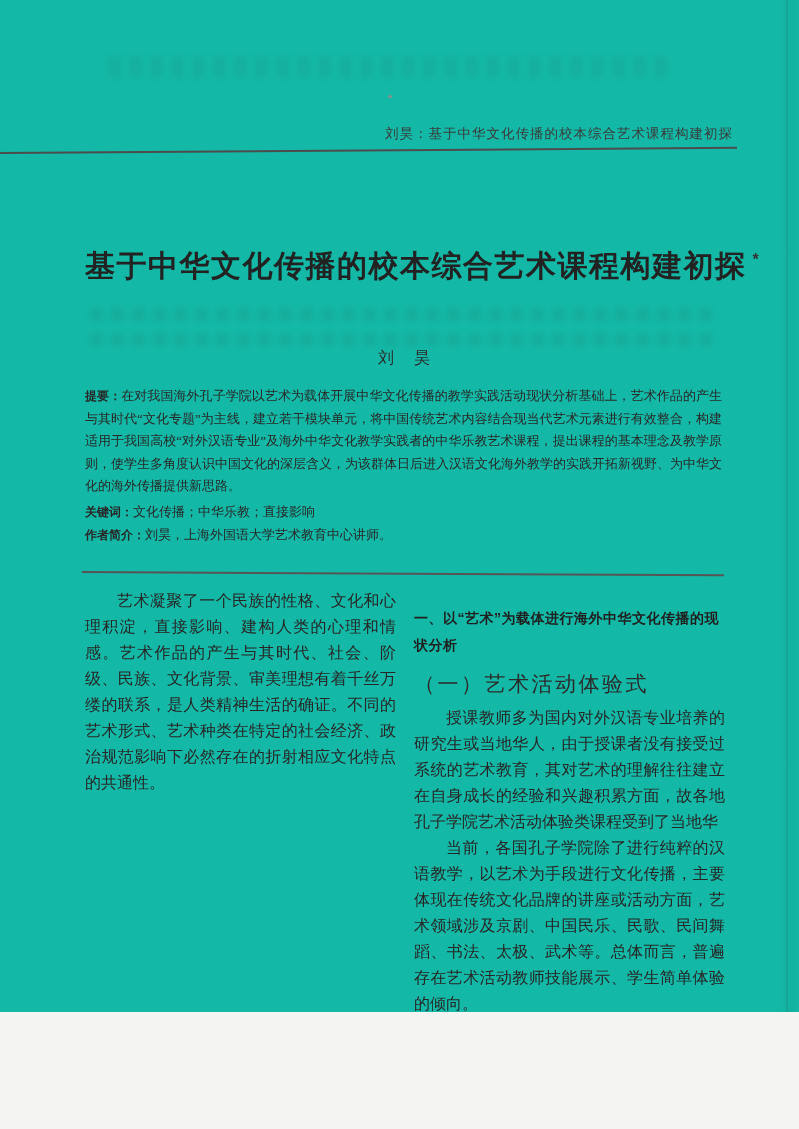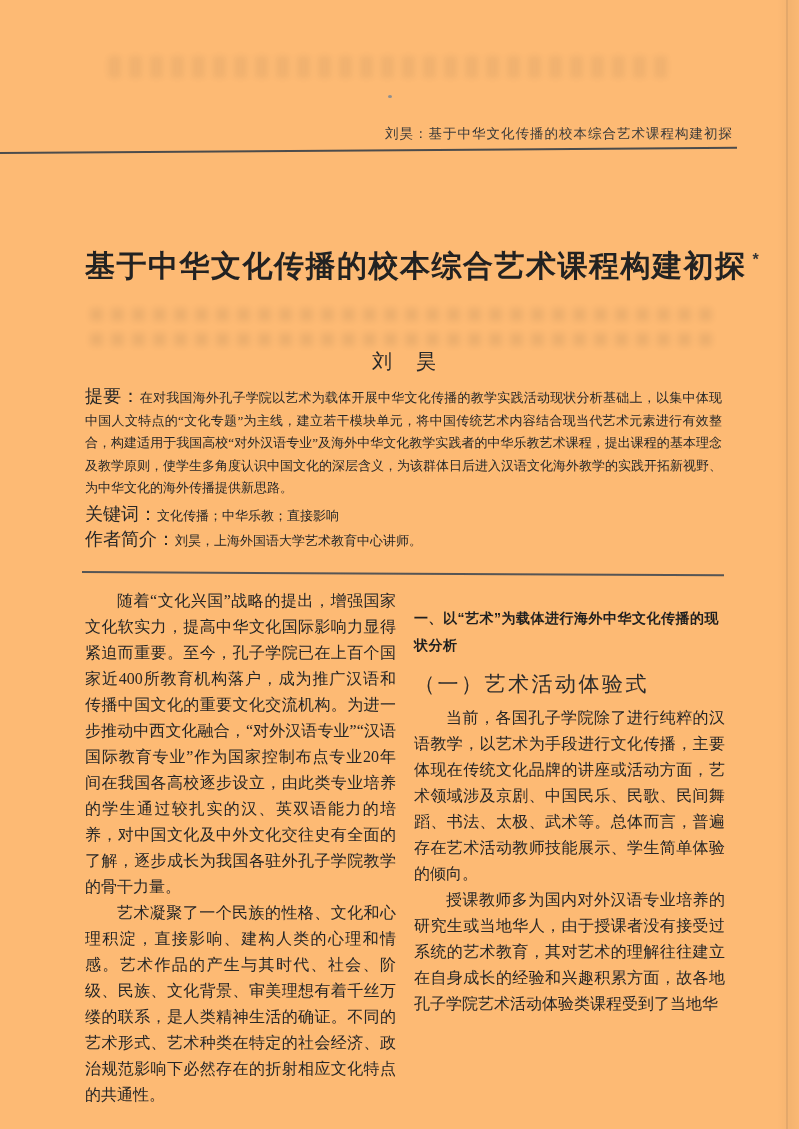--- a/index.html
+++ b/index.html
@@ -4,22 +4,22 @@
 <style>
   html,body{margin:0;padding:0;}
   body{
     width:799px;height:1129px;
     background:#f4f4f2;
     font-family:"Liberation Serif","DejaVu Serif",serif;
     overflow:hidden;
   }
   .page{
     position:relative;
-    width:799px;height:1129px;
-    background:#fdba74;
+    width:799px;height:1012px;
+    background:#14b8a6;
     color:#262626;
     overflow:hidden;
   }
   
   .edge-line-right{
     position:absolute;top:0;left:786px;width:2px;height:1129px;
     background:rgba(60,60,60,.10);
   }
   .edge-band-right{
     position:absolute;top:0;left:777px;width:22px;height:1129px;
@@ -54,32 +54,32 @@
     font-family:"Liberation Sans","DejaVu Sans",sans-serif;
     font-weight:bold;font-size:30px;letter-spacing:1.5px;color:#222;
     white-space:nowrap;
   }
   .paper-title .fn-marker{
     font-size:16px;vertical-align:super;margin-left:6px;letter-spacing:0;
     font-weight:bold;color:#333;
   }
   .author-name{
     position:absolute;top:348px;left:85px;width:640px;
-    text-align:center;font-size:20px;letter-spacing:2px;color:#2a2a2a;
+    text-align:center;font-size:16px;letter-spacing:2px;color:#2a2a2a;
   }
   
   .front-matter{
     position:absolute;top:385px;left:85px;width:637px;
     font-size:13px;line-height:22.5px;color:#272727;
   }
   .front-matter p{margin:0;text-align:justify;}
   .front-matter .fm-label{
-    font-weight:normal;
+    font-weight:bold;
     font-family:"Liberation Sans","DejaVu Sans",sans-serif;
-    font-size:18px;
+    font-size:12px;
   }
   .fm-keywords{margin-top:3px !important;}
   .fm-bio{margin-top:1px !important;}
   .footnote-rule{
     position:absolute;top:571px;left:82px;width:642px;height:1.5px;
     background:#555;transform:rotate(.3deg);transform-origin:left center;
   }
   
   .body-columns{
     position:absolute;top:588px;left:85px;width:640px;
@@ -112,33 +112,32 @@
   <div class="smudge smudge-bleed2"></div>
   <div class="speck speck-a"></div>
 
   <div class="running-header">刘昊：基于中华文化传播的校本综合艺术课程构建初探</div>
   <div class="header-rule"></div>
 
   <h1 class="paper-title"><span>基于中华文化传播的校本综合艺术课程构建初探</span><span class="fn-marker">*</span></h1>
   <div class="author-name">刘　昊</div>
 
   <div class="front-matter">
-    <p class="fm-abstract"><span class="fm-label">提要：</span><span>在对我国海外孔子学院以艺术为载体开展中华文化传播的教学实践活动现状分析基础上，以集中体现中国人文特点的“文化专题”为主线，建立若干模块单元，将中国传统艺术内容结合现当代艺术元素进行有效整合，构建适用于我国高校“对外汉语专业”及海外中华文化教学实践者的中华乐教艺术课程，提出课程的基本理念及教学原则，使学生多角度认识中国文化的深层含义，为该群体日后进入汉语文化海外教学的实践开拓新视野、为中华文化的海外传播提供新思路。</span></p>
+    <p class="fm-abstract"><span class="fm-label">提要：</span><span>在对我国海外孔子学院以艺术为载体开展中华文化传播的教学实践活动现状分析基础上，艺术作品的产生与其时代“文化专题”为主线，建立若干模块单元，将中国传统艺术内容结合现当代艺术元素进行有效整合，构建适用于我国高校“对外汉语专业”及海外中华文化教学实践者的中华乐教艺术课程，提出课程的基本理念及教学原则，使学生多角度认识中国文化的深层含义，为该群体日后进入汉语文化海外教学的实践开拓新视野、为中华文化的海外传播提供新思路。</span></p>
     <p class="fm-keywords"><span class="fm-label">关键词：</span><span>文化传播；中华乐教；直接影响</span></p>
     <p class="fm-bio"><span class="fm-label">作者简介：</span><span>刘昊，上海外国语大学艺术教育中心讲师。</span></p>
   </div>
 
   <div class="footnote-rule"></div>
 
   <div class="body-columns">
     <div class="col">
-      <p class="para-indent">随着“文化兴国”战略的提出，增强国家文化软实力，提高中华文化国际影响力显得紧迫而重要。至今，孔子学院已在上百个国家近400所教育机构落户，成为推广汉语和传播中国文化的重要文化交流机构。为进一步推动中西文化融合，“对外汉语专业”“汉语国际教育专业”作为国家控制布点专业20年间在我国各高校逐步设立，由此类专业培养的学生通过较扎实的汉、英双语能力的培养，对中国文化及中外文化交往史有全面的了解，逐步成长为我国各驻外孔子学院教学的骨干力量。</p>
       <p class="para-indent">艺术凝聚了一个民族的性格、文化和心理积淀，直接影响、建构人类的心理和情感。艺术作品的产生与其时代、社会、阶级、民族、文化背景、审美理想有着千丝万缕的联系，是人类精神生活的确证。不同的艺术形式、艺术种类在特定的社会经济、政治规范影响下必然存在的折射相应文化特点的共通性。</p>
     </div>
     <div class="col">
       <p class="section-heading">一、以“艺术”为载体进行海外中华文化传播的现状分析</p>
       <p class="subsection-heading">（一）艺术活动体验式</p>
+      <p class="para-indent">授课教师多为国内对外汉语专业培养的研究生或当地华人，由于授课者没有接受过系统的艺术教育，其对艺术的理解往往建立在自身成长的经验和兴趣积累方面，故各地孔子学院艺术活动体验类课程受到了当地华</p>
       <p class="para-indent">当前，各国孔子学院除了进行纯粹的汉语教学，以艺术为手段进行文化传播，主要体现在传统文化品牌的讲座或活动方面，艺术领域涉及京剧、中国民乐、民歌、民间舞蹈、书法、太极、武术等。总体而言，普遍存在艺术活动教师技能展示、学生简单体验的倾向。</p>
-      <p class="para-indent">授课教师多为国内对外汉语专业培养的研究生或当地华人，由于授课者没有接受过系统的艺术教育，其对艺术的理解往往建立在自身成长的经验和兴趣积累方面，故各地孔子学院艺术活动体验类课程受到了当地华</p>
     </div>
   </div>
 
 </div>
 
 </body></html>

